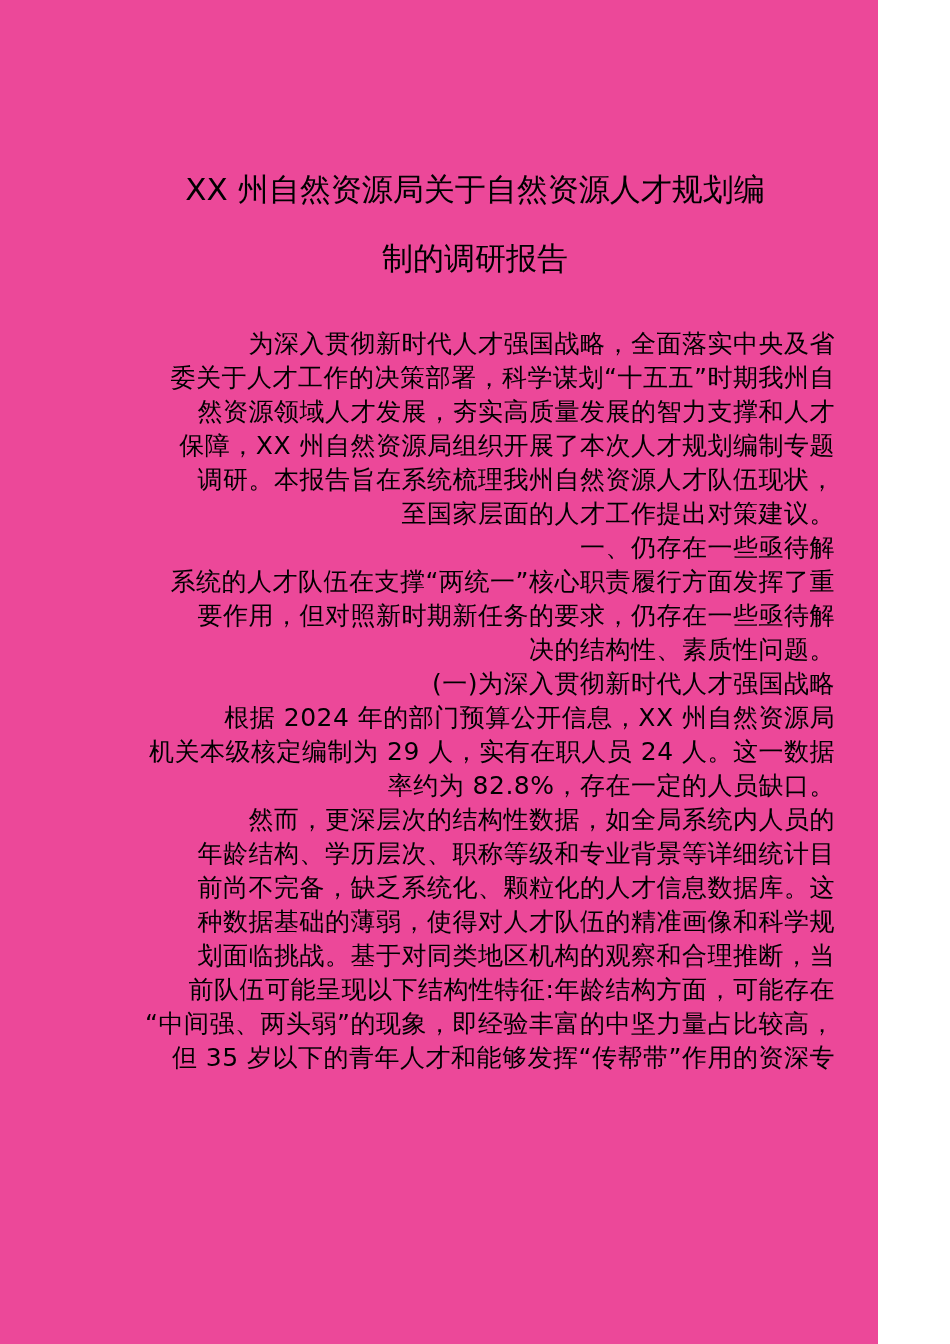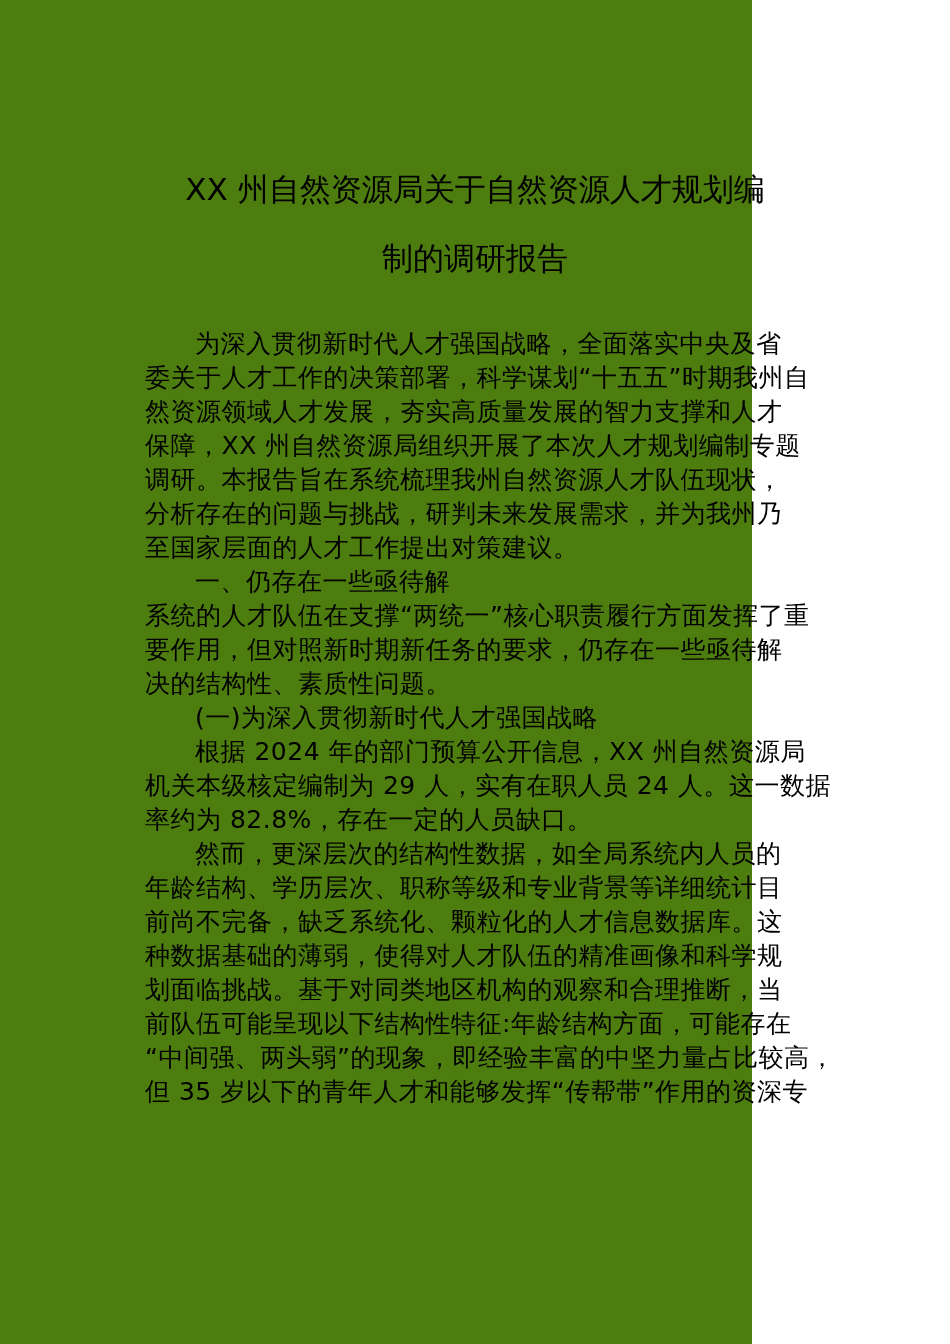--- a/index.html
+++ b/index.html
@@ -11,40 +11,41 @@
       width: 950px;
       height: 1344px;
       position: relative;
       overflow: hidden;
       font-family: "DejaVu Sans", "Liberation Sans", sans-serif;
       color: #000000;
     }
     .page {
       position: absolute;
       left: 0; top: 0;
-      width: 752px; height: 1344px;
-      background: #4d7c0f;
+      width: 878px; height: 1344px;
+      background: #ec4899;
     }
     .title {
       position: absolute;
       left: 140px;
       width: 670px;
       text-align: center;
       font-size: 31px;
       line-height: 34px;
       letter-spacing: 0px;
       white-space: nowrap;
     }
     .title-line-1 { top: 172px; }
     .title-line-2 { top: 242px; font-family: Liberation Serif, serif; }
     .body {
       position: absolute;
       left: 145px;
       top: 327px;
       width: 690px;
+      text-align: right;
     }
     .line {
       height: 34px;
       line-height: 34px;
       font-size: 25px;
       white-space: nowrap;
       letter-spacing: 0.5px;
     }
     .indent { padding-left: 50px; }
   </style>
@@ -54,21 +55,20 @@
 <div class="page">
   <div class="title title-line-1">XX 州自然资源局关于自然资源人才规划编</div>
   <div class="title title-line-2">制的调研报告</div>
 
   <div class="body" id="body">
       <div class="line indent">为深入贯彻新时代人才强国战略，全面落实中央及省</div>
       <div class="line">委关于人才工作的决策部署，科学谋划“十五五”时期我州自</div>
       <div class="line">然资源领域人才发展，夯实高质量发展的智力支撑和人才</div>
       <div class="line">保障，XX 州自然资源局组织开展了本次人才规划编制专题</div>
       <div class="line">调研。本报告旨在系统梳理我州自然资源人才队伍现状，</div>
-      <div class="line">分析存在的问题与挑战，研判未来发展需求，并为我州乃</div>
       <div class="line">至国家层面的人才工作提出对策建议。</div>
       <div class="line indent">一、仍存在一些亟待解</div>
       <div class="line">系统的人才队伍在支撑“两统一”核心职责履行方面发挥了重</div>
       <div class="line">要作用，但对照新时期新任务的要求，仍存在一些亟待解</div>
       <div class="line">决的结构性、素质性问题。</div>
       <div class="line indent">(一)为深入贯彻新时代人才强国战略</div>
       <div class="line indent">根据 2024 年的部门预算公开信息，XX 州自然资源局</div>
       <div class="line">机关本级核定编制为 29 人，实有在职人员 24 人。这一数据</div>
       <div class="line">率约为 82.8%，存在一定的人员缺口。</div>
       <div class="line indent">然而，更深层次的结构性数据，如全局系统内人员的</div>

